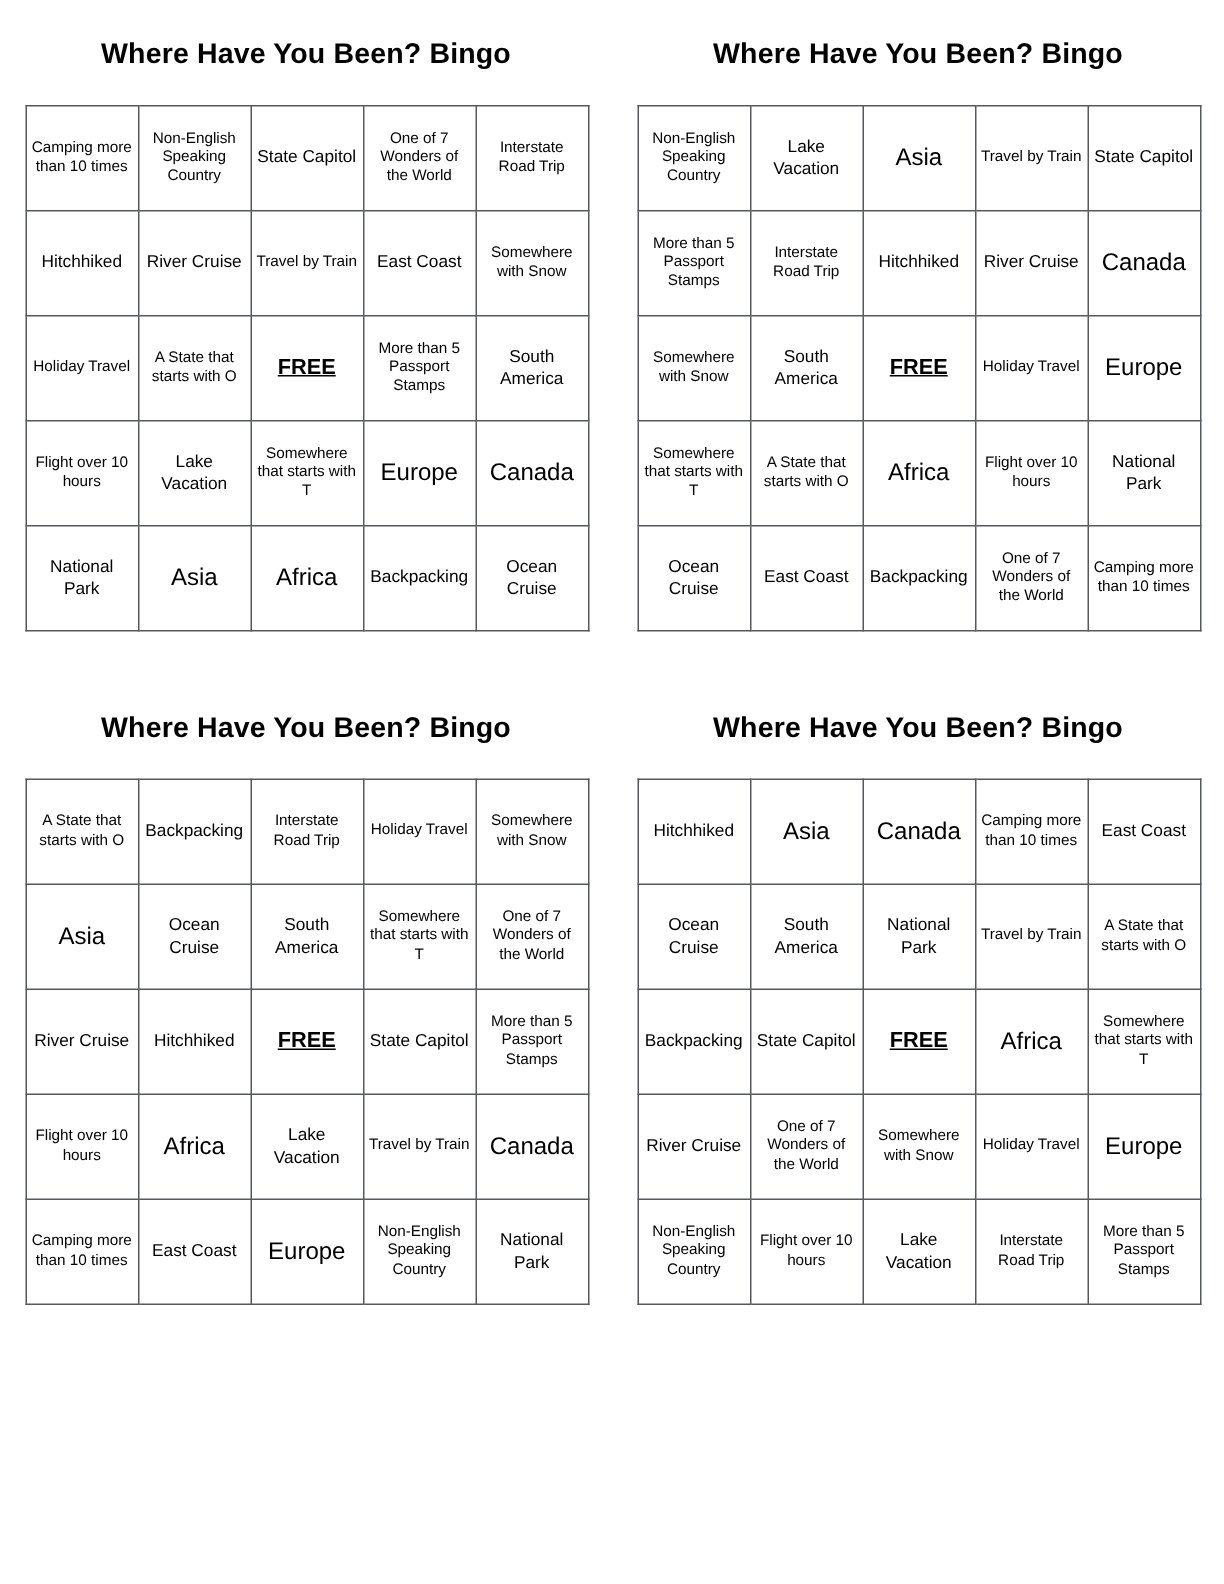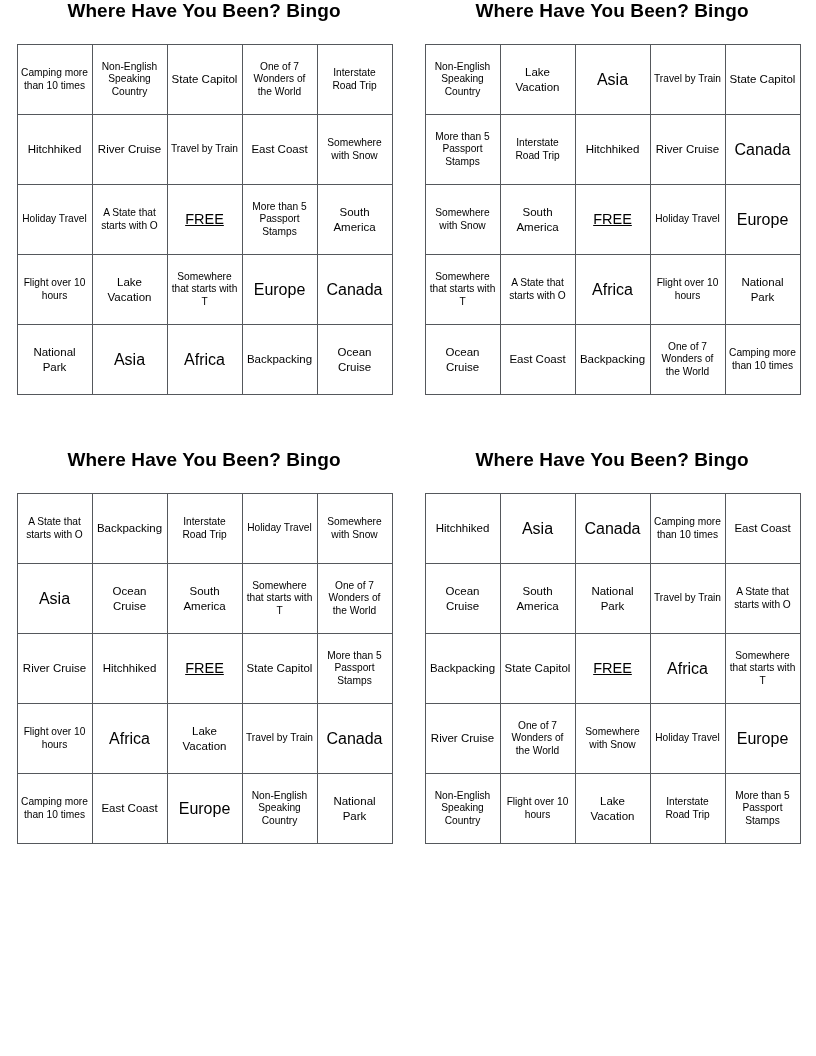--- a/index.html
+++ b/index.html
@@ -20,21 +20,21 @@
     width: 816px;
     height: 1056px;
     padding: 0;
   }
   .cards-grid {
     display: grid;
     grid-template-columns: 408px 408px;
     grid-template-rows: 449px 449px;
   }
   .card {
-    padding-top: 0;
+    padding-top: 26px;
   }
   .card-inner {
     width: 375px;
     margin: 0 auto;
   }
   .card-title {
     font-size: 19px;
     font-weight: bold;
     text-align: center;
     margin: 0 0 22px 0;
@@ -53,21 +53,21 @@
     vertical-align: middle;
     padding: 2px 3px;
     line-height: 1.22;
     word-wrap: break-word;
   }
   
   .sz-lg { font-size: 16px; }
   .sz-md { font-size: 11.5px; }
   .sz-sm { font-size: 10.2px; }
   .free {
-    font-weight: normal;
+    font-weight: bold;
     text-decoration: underline;
     font-size: 14.5px;
   }
 </style>
 </head>
 <body>
 
 <div class="sheet">
   <div class="cards-grid">
 

